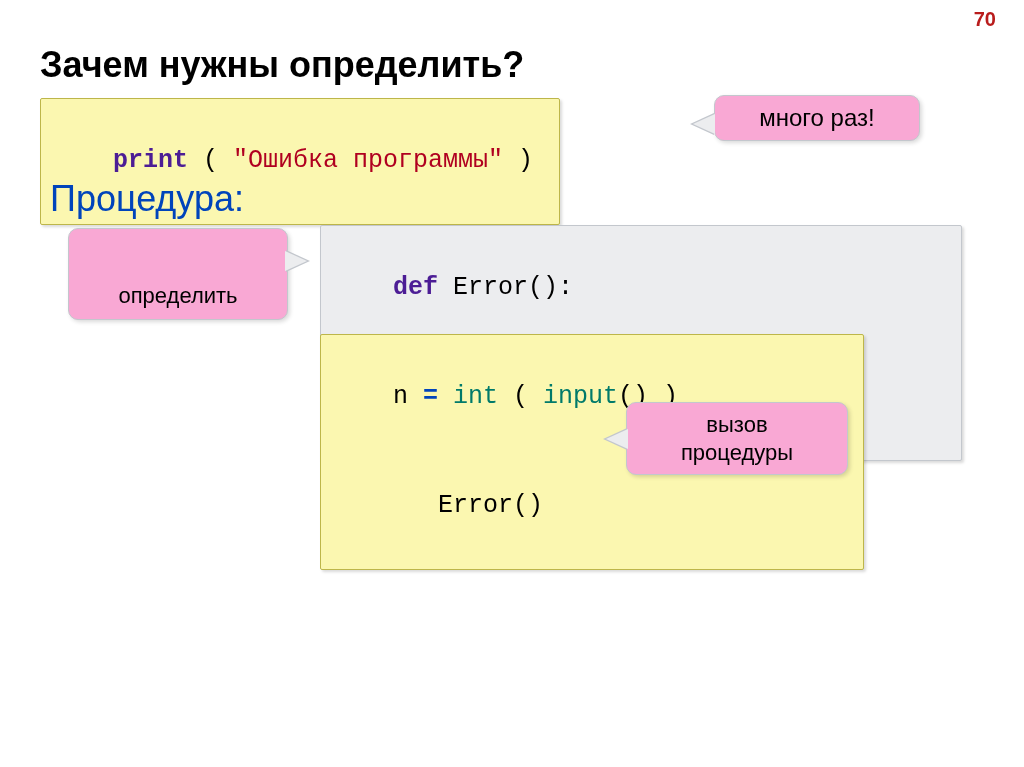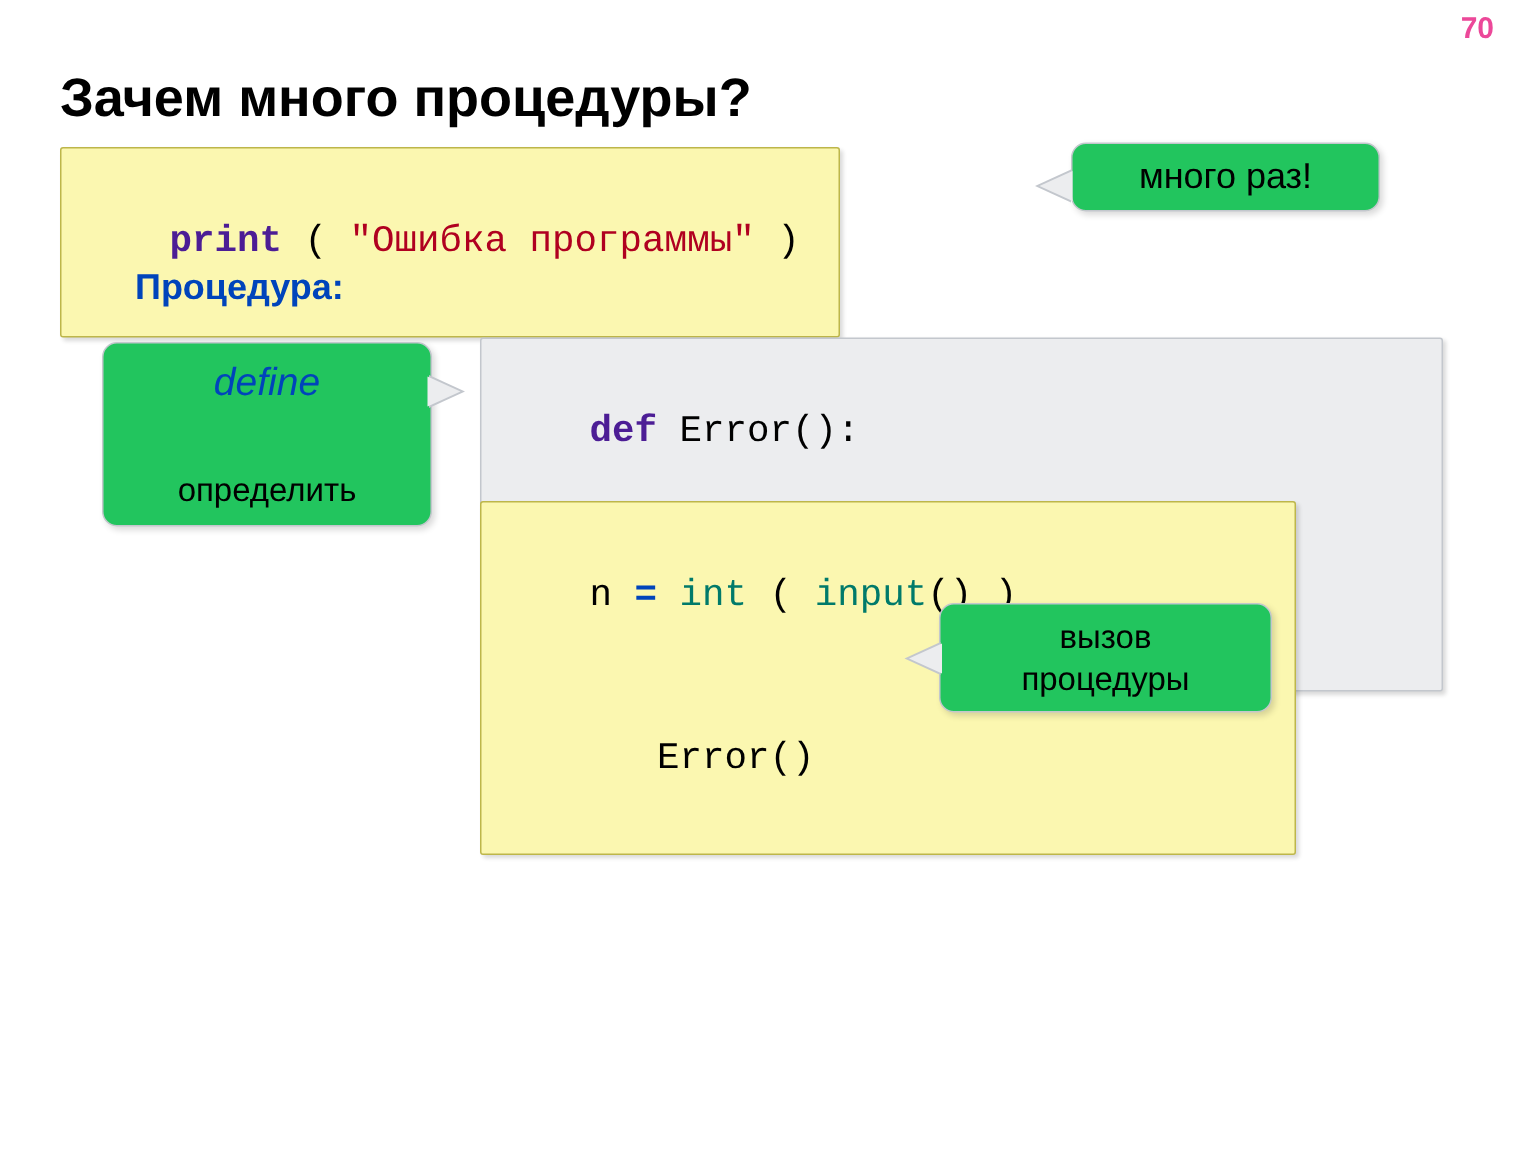--- a/index.html
+++ b/index.html
@@ -11,38 +11,37 @@
     font-family: Arial, Helvetica, sans-serif;
     position: relative;
     overflow: hidden;
   }
   .page-number {
     position: absolute;
     top: 8px;
     right: 28px;
     font-weight: bold;
     font-size: 20px;
-    color: #ec4899;
+    color: #b91c1c;
   }
   .heading {
     position: absolute;
     top: 44px;
     left: 40px;
     font-size: 36px;
     font-weight: bold;
     color: #000;
   }
   .subheading {
     position: absolute;
     top: 178px;
     left: 50px;
-    font-size: 24px;
+    font-size: 36px;
     color: #0044bb;
-    font-weight: bold;
-    margin-left: 40px;
+    font-weight: normal;
   }
   .codebox {
     position: absolute;
     background: #fbf7b0;
     border: 1px solid #bdb64a;
     border-radius: 2px;
     font-family: "Courier New", monospace;
     font-size: 25px;
     padding: 8px 12px;
     box-shadow: 2px 2px 3px rgba(0,0,0,0.15);
@@ -52,21 +51,21 @@
     background: #ecedef;
     border: 1px solid #c3c7cd;
     border-radius: 2px;
     font-family: "Courier New", monospace;
     font-size: 25px;
     padding: 8px 12px;
     box-shadow: 2px 2px 3px rgba(0,0,0,0.15);
   }
   .callout {
     position: absolute;
-    background: #22c55e;
+    background: #f9a8d4;
     border: 1px solid #c3c7cd;
     border-radius: 10px;
     font-family: Arial, Helvetica, sans-serif;
     box-shadow: 2px 2px 4px rgba(0,0,0,0.15);
     text-align: center;
     padding: 8px 20px;
   }
   .callout-text { font-size: 24px; }
   .callout-italic { font-style: italic; color: #0044bb; font-size: 26px; }
   .callout-sub { font-size: 22px; color: #000; margin-top: 44px; }
@@ -99,39 +98,38 @@
   .tail-right-border {
     border-width: 11px 0 11px 24px;
     border-color: transparent transparent transparent #c3c7cd;
   }
 </style>
 </head>
 <body>
 
 <div class="page-number">70</div>
 
-<div class="heading">Зачем много процедуры?</div>
+<div class="heading">Зачем нужны определить?</div>
 
 <div class="codebox" style="top:98px; left:40px; width:520px;">
   <div class="line">
     <span class="tk-blue">print</span><span class="tk-black"> ( </span><span class="tk-red">"Ошибка программы"</span><span class="tk-black"> )</span>
   </div>
 </div>
 
 <div class="callout" style="top:95px; left:714px; width:206px;">
   <div class="callout-text">много раз!</div>
 </div>
 
 <div class="tail tail-left-border" style="top:113px; left:690px;"></div>
 <div class="tail tail-left" style="top:114px; left:693px;"></div>
 
 <div class="subheading">Процедура:</div>
 
 <div class="callout" style="top:228px; left:68px; width:220px; padding:10px 12px;">
-  <div class="callout-italic">define</div>
   <div class="callout-sub">определить</div>
 </div>
 
 <div class="tail tail-right-border" style="top:250px; left:286px;"></div>
 <div class="tail tail-right" style="top:251px; left:285px;"></div>
 
 <div class="codebox-gray" style="top:225px; left:320px; width:642px;">
   <div class="line">
     <span class="tk-blue">def</span><span class="tk-black"> Error</span><span class="tk-black">():</span>
   </div>

